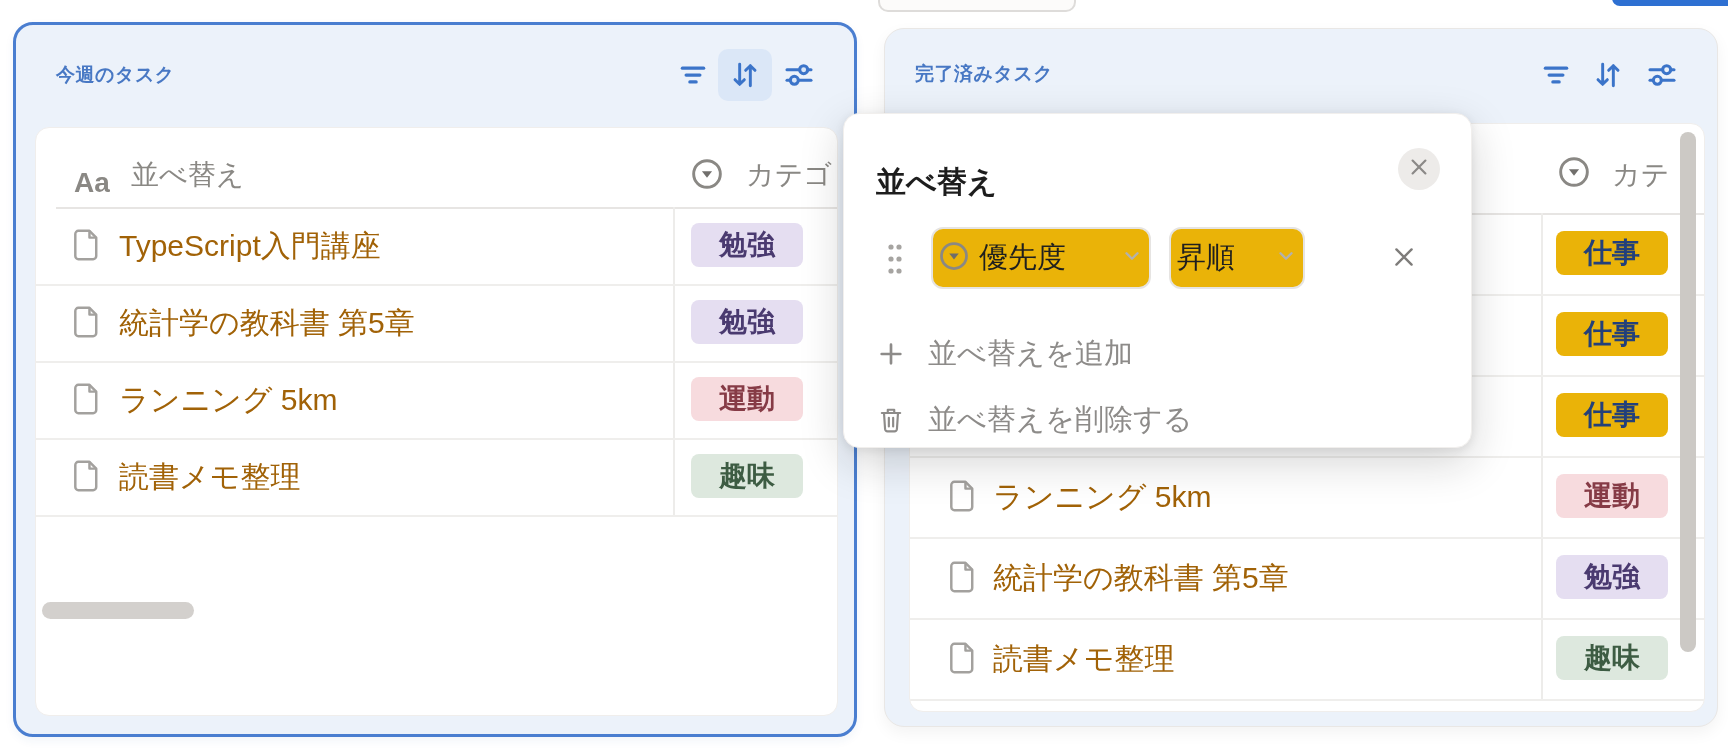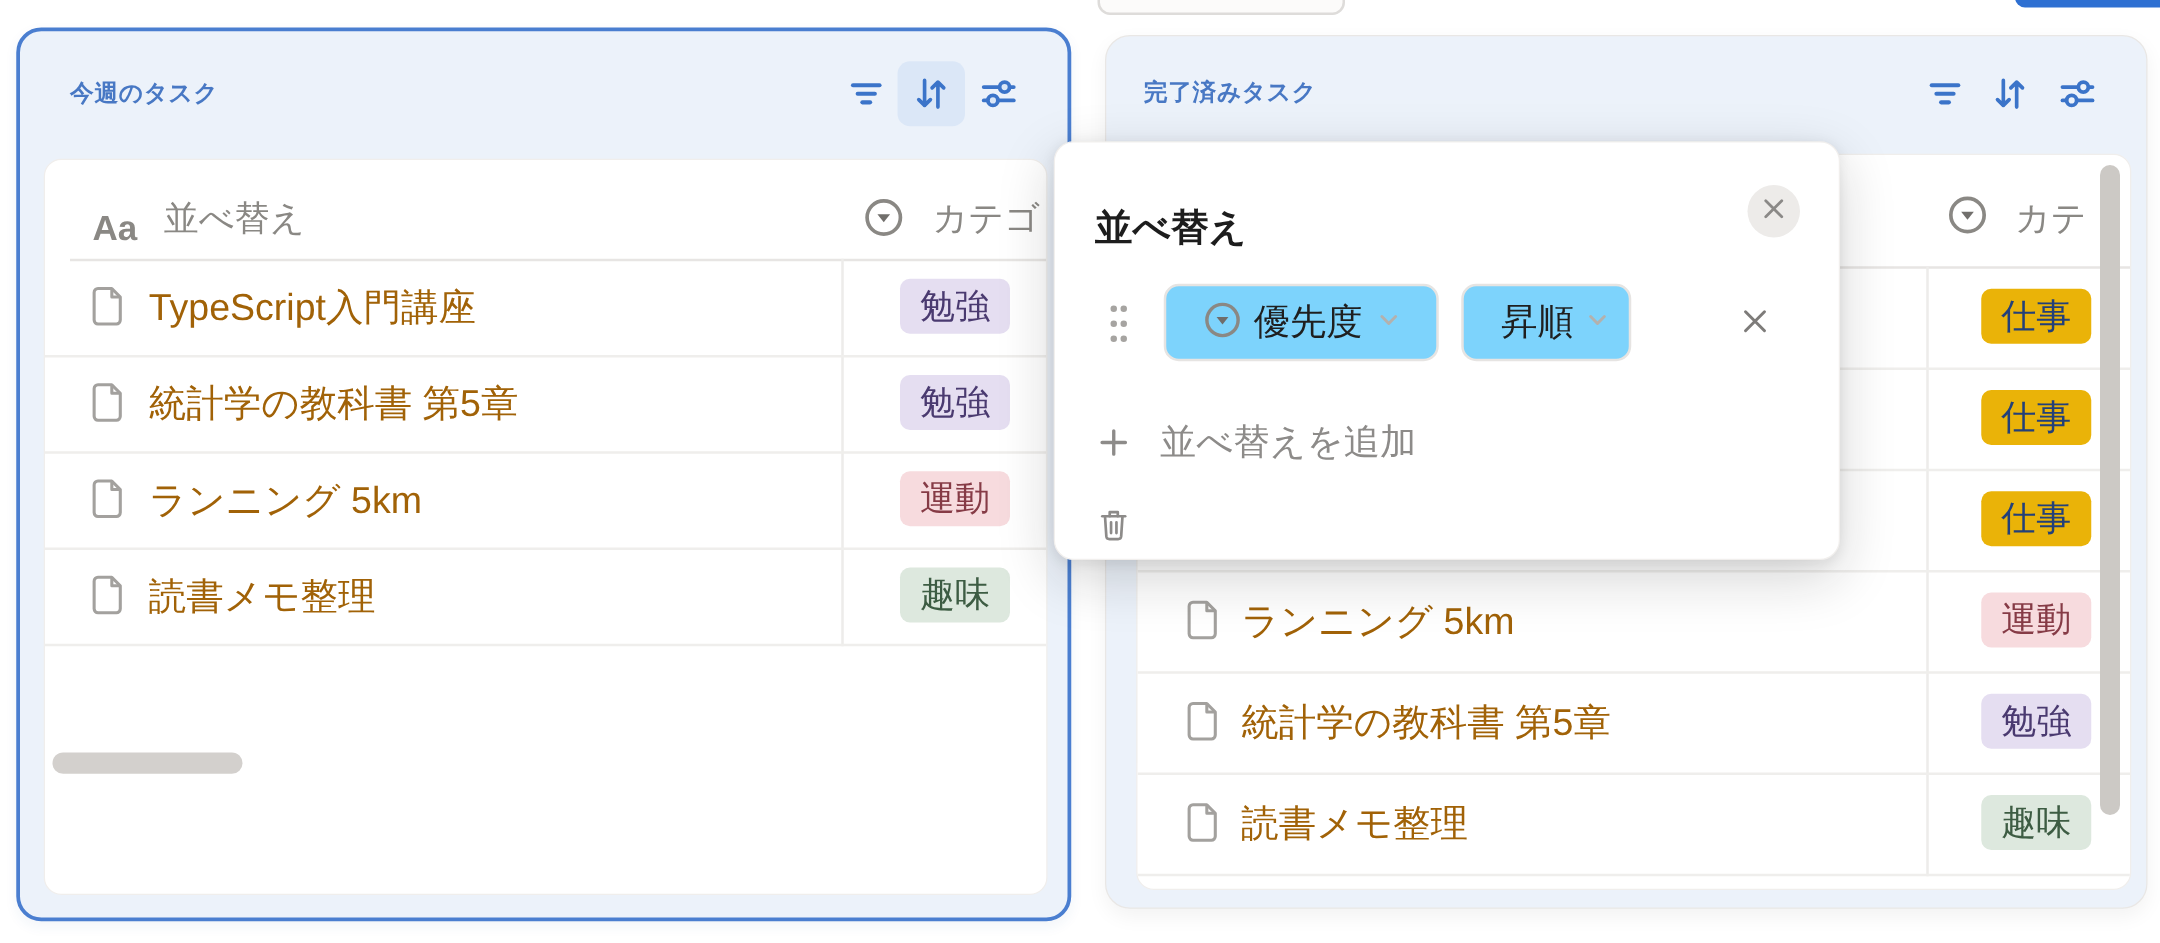--- a/index.html
+++ b/index.html
@@ -34,39 +34,39 @@
   .inner-right{left:909px;top:123px;width:796px;height:589px;}
 
   .hdr-text{position:absolute;color:#8a8884;font-size:28px;white-space:nowrap;}
   .hdr-aa{font-weight:700;margin-top:11px;}
   .hdr-underline{position:absolute;height:2px;background:#e7e5e3;right:0;}
   .col-divider{position:absolute;width:2px;background:#edecea;}
 
   .trow{position:absolute;left:0;right:0;border-bottom:2px solid #efeeec;cursor:pointer;}
   .trow .doc{position:absolute;}
   .trow .tname{position:absolute;font-size:30px;font-weight:500;color:#a16207;white-space:nowrap;}
-  .badge{position:absolute;display:inline-block;padding:2px 16px;border-radius:8px;
-         font-size:28px;font-weight:400;line-height:40px;white-space:nowrap;margin-left:29px;}
+  .badge{position:absolute;display:inline-block;padding:2px 28px;border-radius:8px;
+         font-size:28px;font-weight:700;line-height:40px;white-space:nowrap;}
   .badge[data-color="purple"]{background:#e5def1;color:#4a3a70;}
   .badge[data-color="red"]{background:#f7dbde;color:#863b46;}
   .badge[data-color="green"]{background:#dde8de;color:#3d5c43;}
   .badge[data-color="blue"]{background:#eab308;color:#23407a;}
 
   .hthumb{position:absolute;left:6px;top:474px;width:152px;height:17px;border-radius:9px;background:#d3d0cd;cursor:pointer;}
   .vthumb{position:absolute;left:770px;top:8px;width:16px;height:520px;border-radius:8px;background:#ccc9c5;cursor:pointer;}
 
   
   .popup{position:absolute;left:843px;top:113px;width:629px;height:335px;background:#ffffff;border-radius:16px;
          box-shadow:0 14px 44px rgba(20,20,20,0.18),0 2px 10px rgba(20,20,20,0.08);border:1px solid #f1efed;box-sizing:border-box;}
   .popup-title{position:absolute;left:32px;top:48px;font-size:30px;font-weight:700;color:#1d1d1d;}
   .popup-close{position:absolute;left:554px;top:34px;width:42px;height:42px;border-radius:50%;background:#edebe9;
                display:flex;align-items:center;justify-content:center;cursor:pointer;}
   .drag-handle{position:absolute;left:41px;top:126px;width:20px;height:38px;cursor:grab;}
   .sel{position:absolute;top:113px;height:62px;box-sizing:border-box;border:2px solid #e6e4e2;border-radius:12px;
-       background:#7dd3fc;display:flex;align-items:center;padding:0 30px;cursor:pointer;}
+       background:#eab308;display:flex;align-items:center;padding:0 6px;cursor:pointer;}
   .sel-field{left:87px;width:220px;gap:10px;}
   .sel-order{left:325px;width:136px;gap:8px;}
   .sel .sel-label{font-size:29px;color:#1f1f1f;white-space:nowrap;}
   .sel .chev{margin-left:auto;}
   .row-x{position:absolute;left:541px;top:126px;width:38px;height:38px;display:flex;align-items:center;justify-content:center;cursor:pointer;}
   .menu-row{position:absolute;left:32px;right:32px;height:56px;display:flex;align-items:center;gap:22px;
             color:#8d8b89;font-size:29px;cursor:pointer;white-space:nowrap;}
   .menu-add{top:314px;top:212px;}
   .menu-del{top:278px;}
   .micon{width:30px;display:flex;justify-content:center;}
@@ -306,16 +306,17 @@
 
     <div class="menu-row menu-del">
       <span class="micon">
         <svg width="26" height="28" viewBox="0 0 24 26" fill="none" stroke="#8d8b89" stroke-width="2" stroke-linecap="round" stroke-linejoin="round">
           <path d="M3.5 6.5 h17"></path>
             <path d="M9 6.5 V3.5 h6 v3"></path>
             <path d="M5.5 6.5 l1 15 a2.3 2.3 0 0 0 2.3 2 h6.4 a2.3 2.3 0 0 0 2.3 -2 l1 -15"></path>
             <path d="M10 11 v8 M14 11 v8"></path>
         </svg>
       </span>
+      <span>並べ替えを削除する</span>
     </div>
   </div>
 
 </div>
 
 </body></html>

